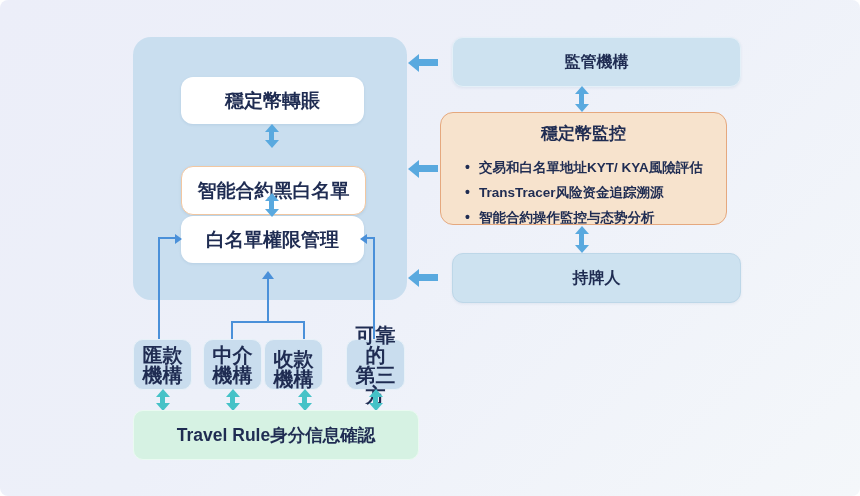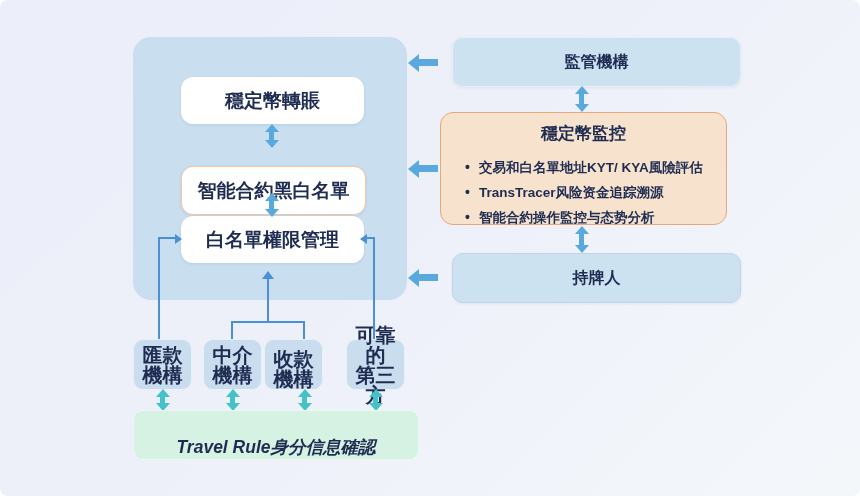--- a/index.html
+++ b/index.html
@@ -50,22 +50,22 @@
     display:flex;align-items:center;justify-content:center;text-align:center;
     font-weight:bold;font-size:20px;line-height:20px;white-space:pre-line;
   }
   .small-node.s1{left:133px;}
   .small-node.s2{left:203px;}
   .small-node.s3{left:264px;align-items:flex-end;}
   .small-node.s4{left:346px;text-align:center;}
   .travel-node{
     position:absolute;left:133px;top:410px;width:284px;height:48px;
     background:#d6f2e3;border:1px solid #eafaf1;border-radius:10px;
-    display:flex;align-items:flex-end;justify-content:center;
-    font-weight:bold;font-size:17.5px;font-style:italic;
+    display:flex;align-items:center;justify-content:center;
+    font-weight:bold;font-size:17.5px;
   }
   
   .harrow{position:absolute;width:19px;height:7px;background:#59a9df;}
   .harrow::before{
     content:"";position:absolute;left:-11px;top:-5.5px;
     border-top:9px solid transparent;border-bottom:9px solid transparent;
     border-right:11px solid #59a9df;
   }
   
   .dblv{position:absolute;width:5px;background:#59a9df;}

